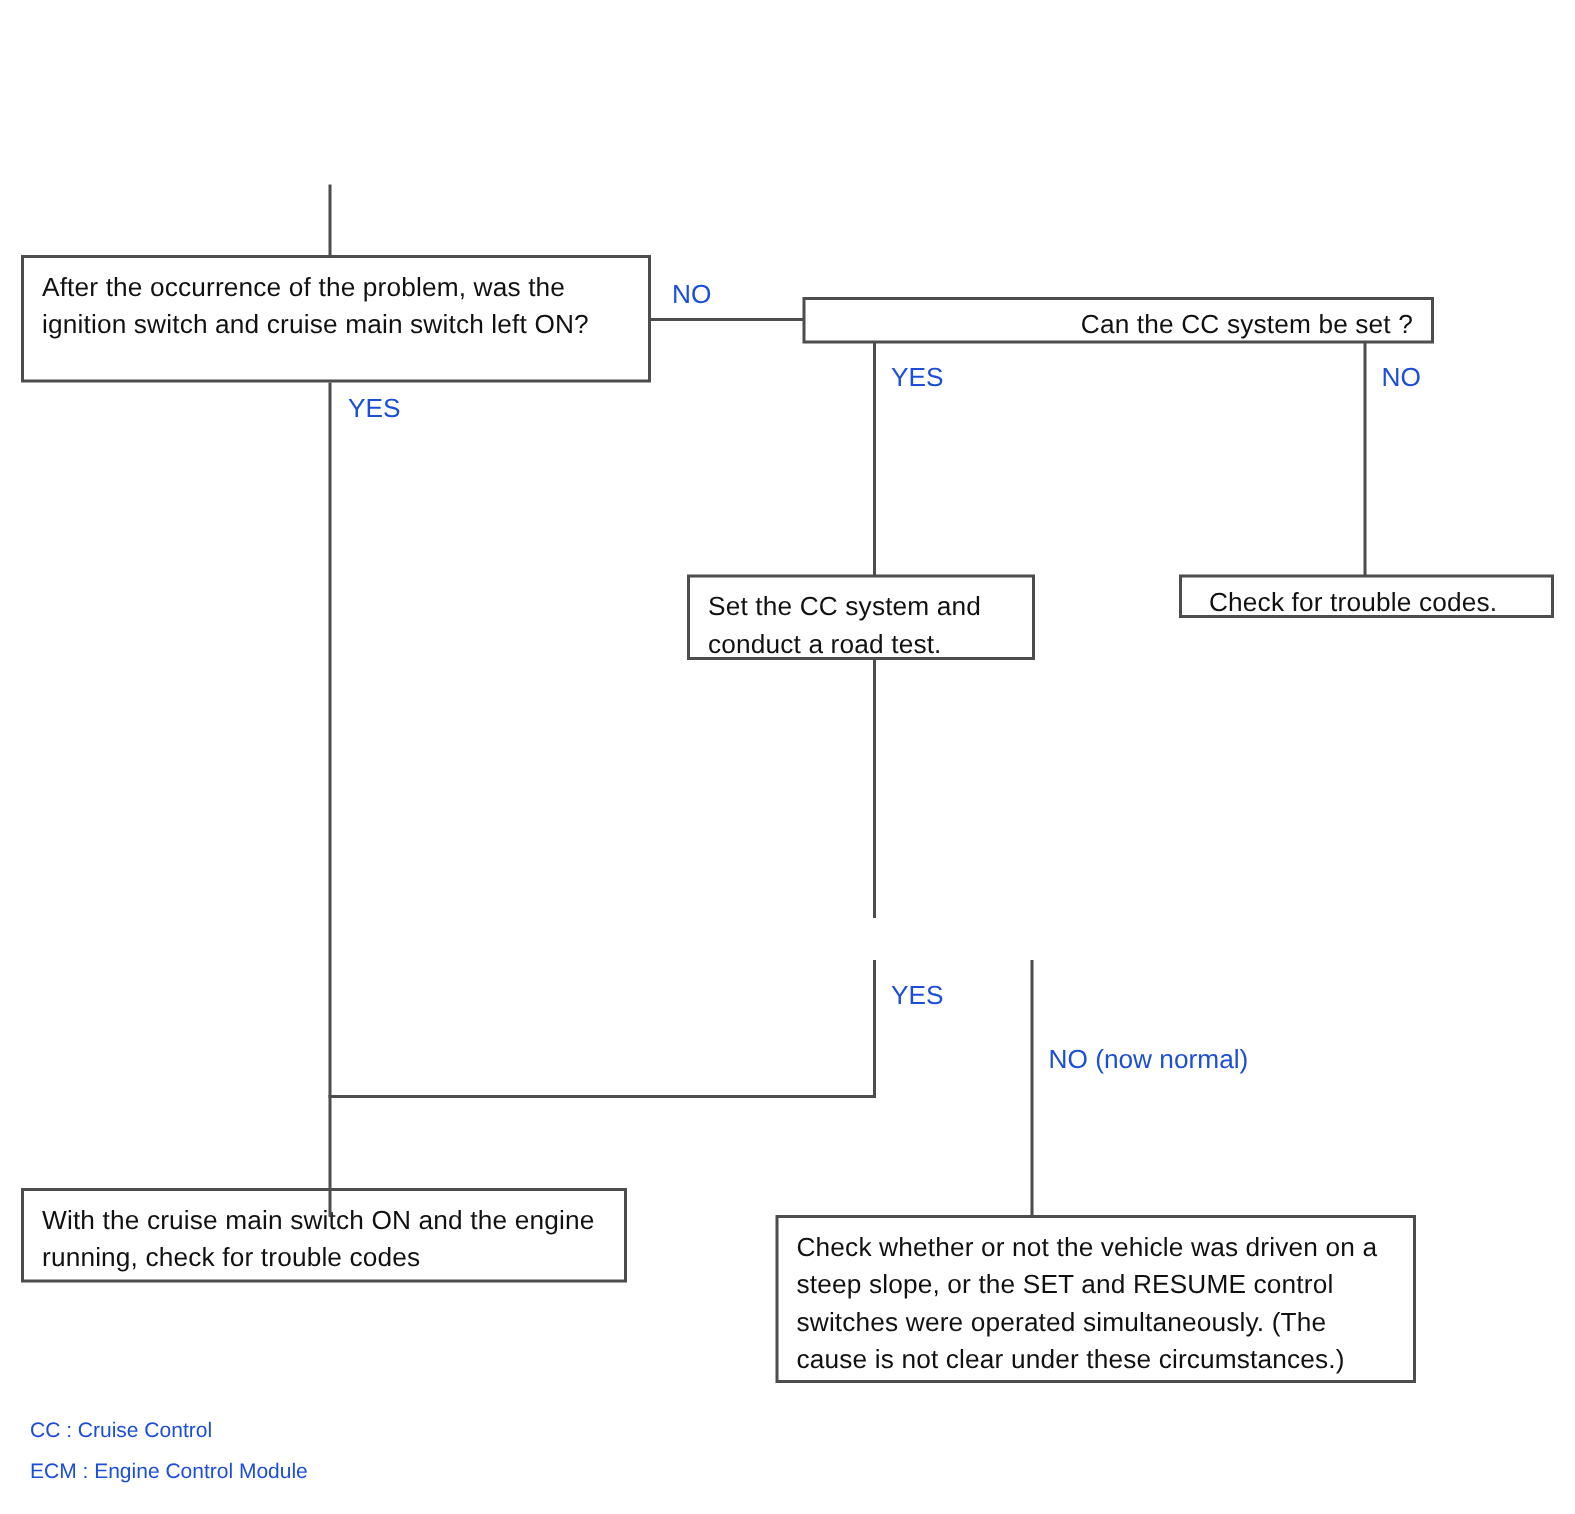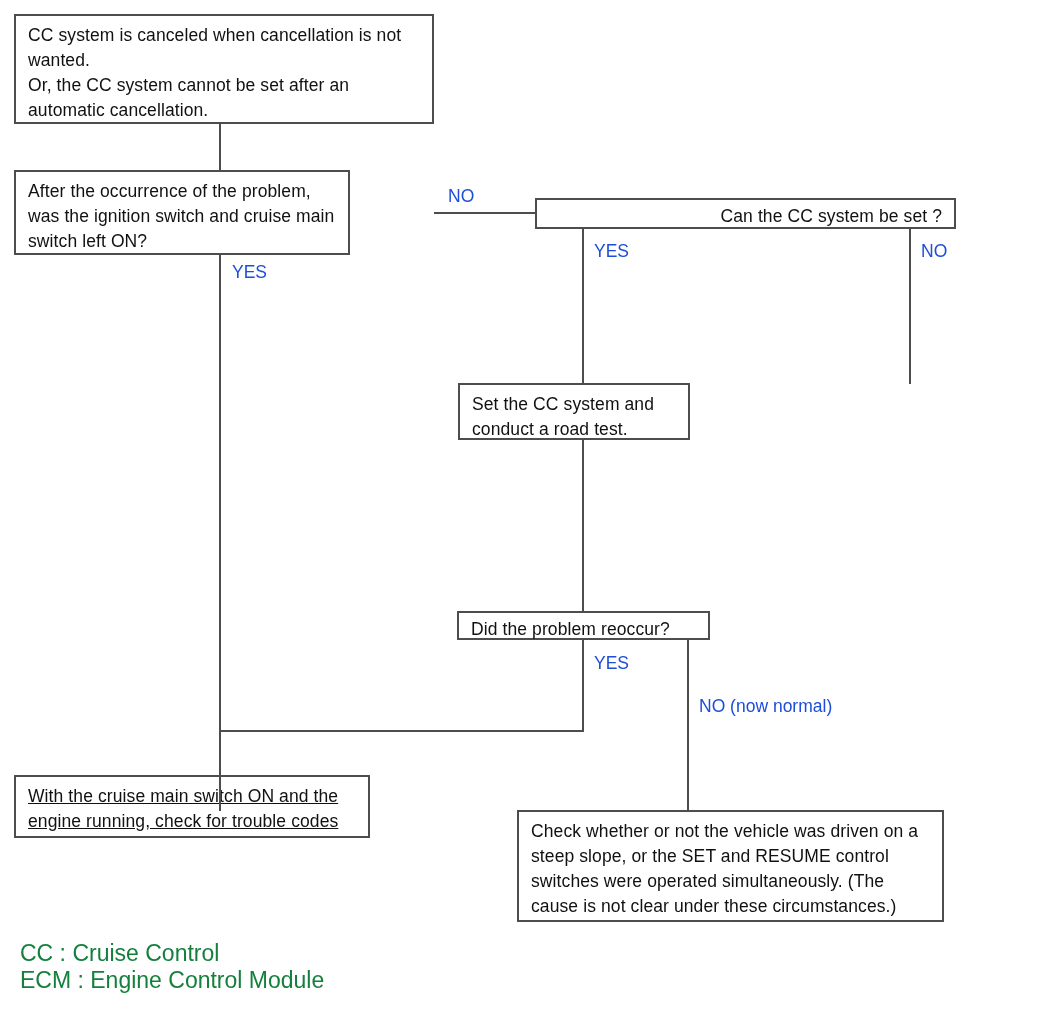--- a/index.html
+++ b/index.html
@@ -48,45 +48,43 @@
   .branch-label {
     position: absolute;
     font-size: 17.5px;
     line-height: 20px;
     color: #1d4ed8;
     white-space: nowrap;
   }
   
   .legend {
     position: absolute;
-    font-size: 23px;
+    font-size: 14px;
     line-height: 27px;
-    color: #15803d;
+    color: #1d4ed8;
     white-space: nowrap;
   }
   .legend-row { display: block; }
 </style>
 </head>
 <body>
 
 <div id="canvas">
 
-  <div class="box" style="left:14px; top:14px; width:420px; height:110px;">CC system is canceled when cancellation is not wanted.
-Or, the CC system cannot be set after an automatic cancellation.</div>
 
-  <div class="box" style="left:14px; top:170px; width:336px; height:85px;">After the occurrence of the problem, was the ignition switch and cruise main switch left ON?</div>
+  <div class="box" style="left:14px; top:170px; width:420px; height:85px;">After the occurrence of the problem, was the ignition switch and cruise main switch left ON?</div>
 
   <div class="box center tight" style="left:535px; top:198px; width:421px; height:31px;">Can the CC system be set ?</div>
 
   <div class="box" style="left:458px; top:383px; width:232px; height:57px;">Set the CC system and conduct a road test.</div>
 
+  <div class="box tight" style="left:786px; top:383px; width:250px; height:29px; padding-left:18px;">Check for trouble codes.</div>
 
-  <div class="box tight" style="left:457px; top:611px; width:253px; height:29px;">Did the problem reoccur?</div>
 
-  <div class="box" style="left:14px; top:775px; width:356px; height:63px;text-decoration:underline;">With the cruise main switch ON and the engine running, check for trouble codes</div>
+  <div class="box" style="left:14px; top:792px; width:404px; height:63px;">With the cruise main switch ON and the engine running, check for trouble codes</div>
 
   <div class="box" style="left:517px; top:810px; width:427px; height:112px;">Check whether or not the vehicle was driven on a steep slope, or the SET and RESUME control switches were operated simultaneously. (The cause is not clear under these circumstances.)</div>
 
   <div class="line v" style="left:219px; top:123px; height:48px;"></div>
 
   <div class="line h" style="left:434px; top:212px; width:102px;"></div>
 
   <div class="line v" style="left:219px; top:255px; height:556px;"></div>
 
   <div class="line v" style="left:582px; top:228px; height:156px;"></div>

